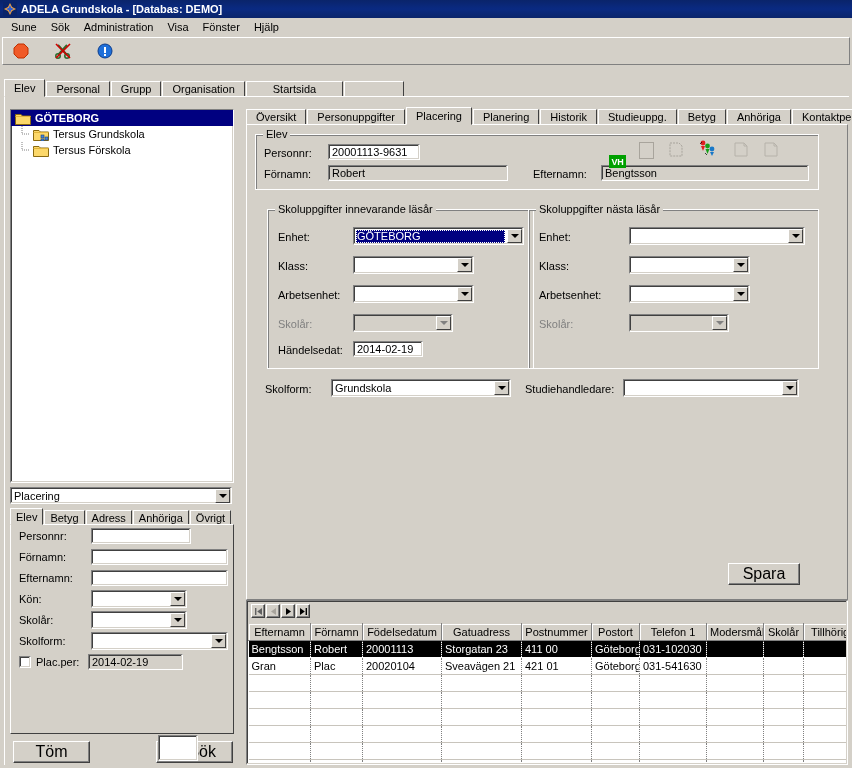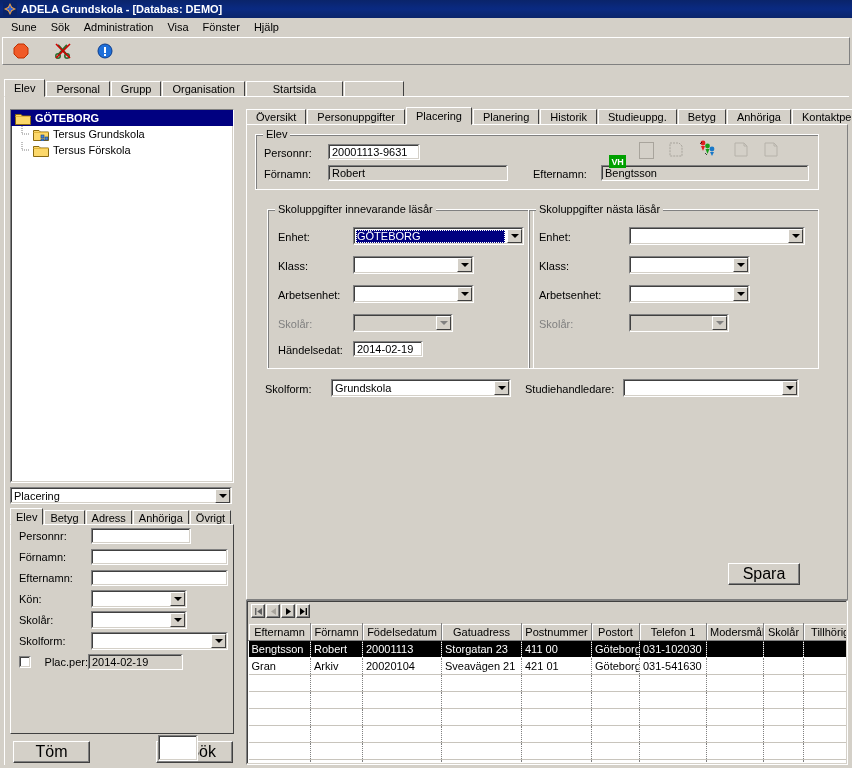--- a/index.html
+++ b/index.html
@@ -298,21 +298,21 @@
         <span class="flabel">Skolform:</span>
         <span class="combo" style="width:137px;">
           <span class="ctext"></span>
           <span class="arrow">
               <i></i>
             </span>
         </span>
       </div>
       <div class="cbrow">
         <span class="chk"></span>
-        <span style="width:52px;text-align:right;">Plac.per:</span>
+        <span style="width:52px;">Plac.per:</span>
         <span class="field ro" style="width:95px;">2014-02-19</span>
       </div>
     </div>
 
     <div class="btn" style="position:absolute;left:7px;top:638px;width:77px;height:22px;">
       <span>Töm</span>
     </div>
     <div class="btn" style="position:absolute;left:150px;top:638px;width:77px;height:22px;justify-content:flex-end;padding-right:16px;">
       <span>Sök</span>
     </div>
@@ -539,21 +539,21 @@
                 <td>Storgatan 23</td>
                 <td>411 00</td>
                 <td>Göteborg</td>
                 <td>031-102030</td>
                 <td></td>
                 <td></td>
                 <td></td>
               </tr>
               <tr>
                 <td>Gran</td>
-                <td>Arkiv</td>
+                <td>Plac</td>
                 <td>20020104</td>
                 <td>Sveavägen 21</td>
                 <td>421 01</td>
                 <td>Göteborg</td>
                 <td>031-541630</td>
                 <td></td>
                 <td></td>
                 <td></td>
               </tr>
               <tr>

